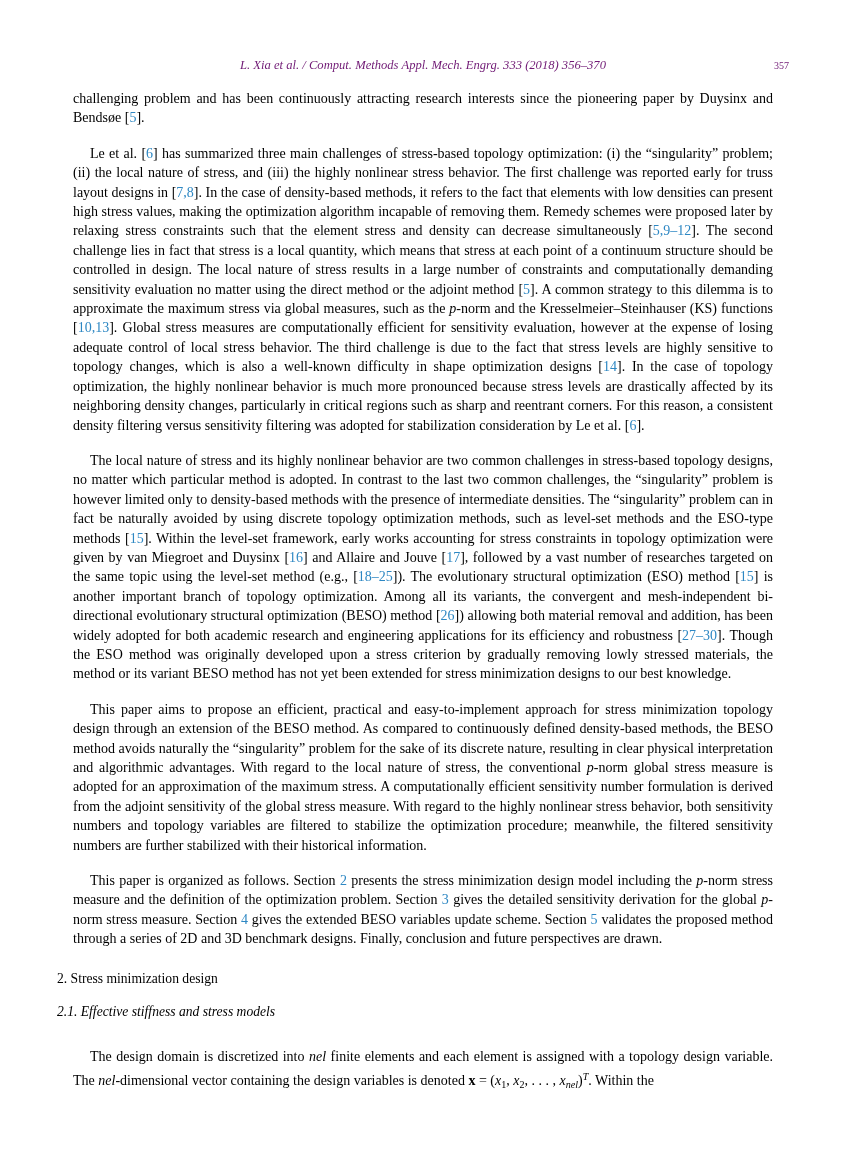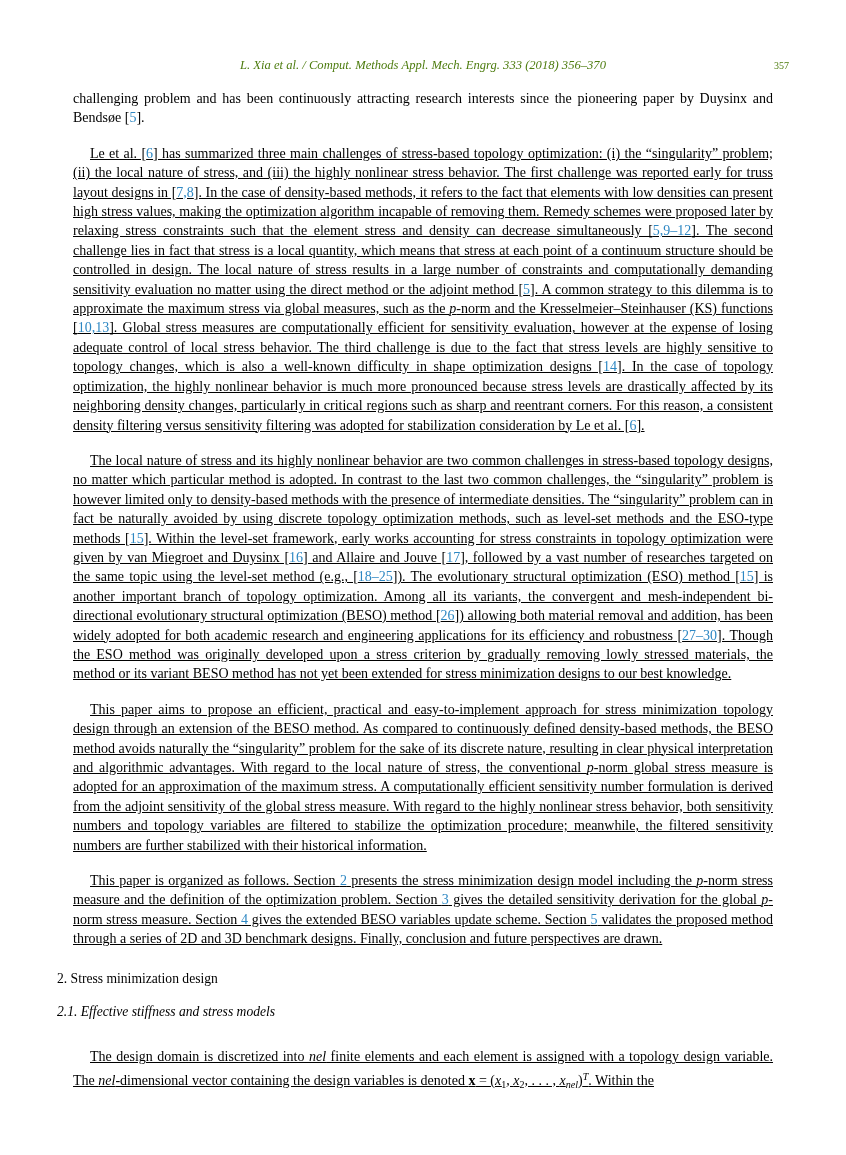--- a/index.html
+++ b/index.html
@@ -16,35 +16,35 @@
     background: #ffffff;
     position: relative;
   }
   .page-header {
     position: relative;
     text-align: center;
     font-style: italic;
     font-size: 12.6px;
     line-height: 15px;
     margin-bottom: 15px;
-    color: #4d7c0f;
+    color: #701a75;
   }
   .page-number {
     position: absolute;
     right: 0; top: 0;
     font-style: normal;
     font-size: 10px;
   }
   .article-body p {
     margin: 16px;
     font-size: 14px;
     line-height: 19.4px;
     text-align: justify;
   }
-  .article-body p.indent { text-indent: 17px; text-decoration: underline; }
+  .article-body p.indent { text-indent: 17px; }
   .article-body h2 {
     font-size: 13.6px;
     font-weight: 400;
     margin: 20px 0 14px 0;
     line-height: 19.4px;
   }
   .article-body h3 {
     font-size: 13.6px;
     font-weight: 400;
     font-style: italic;

